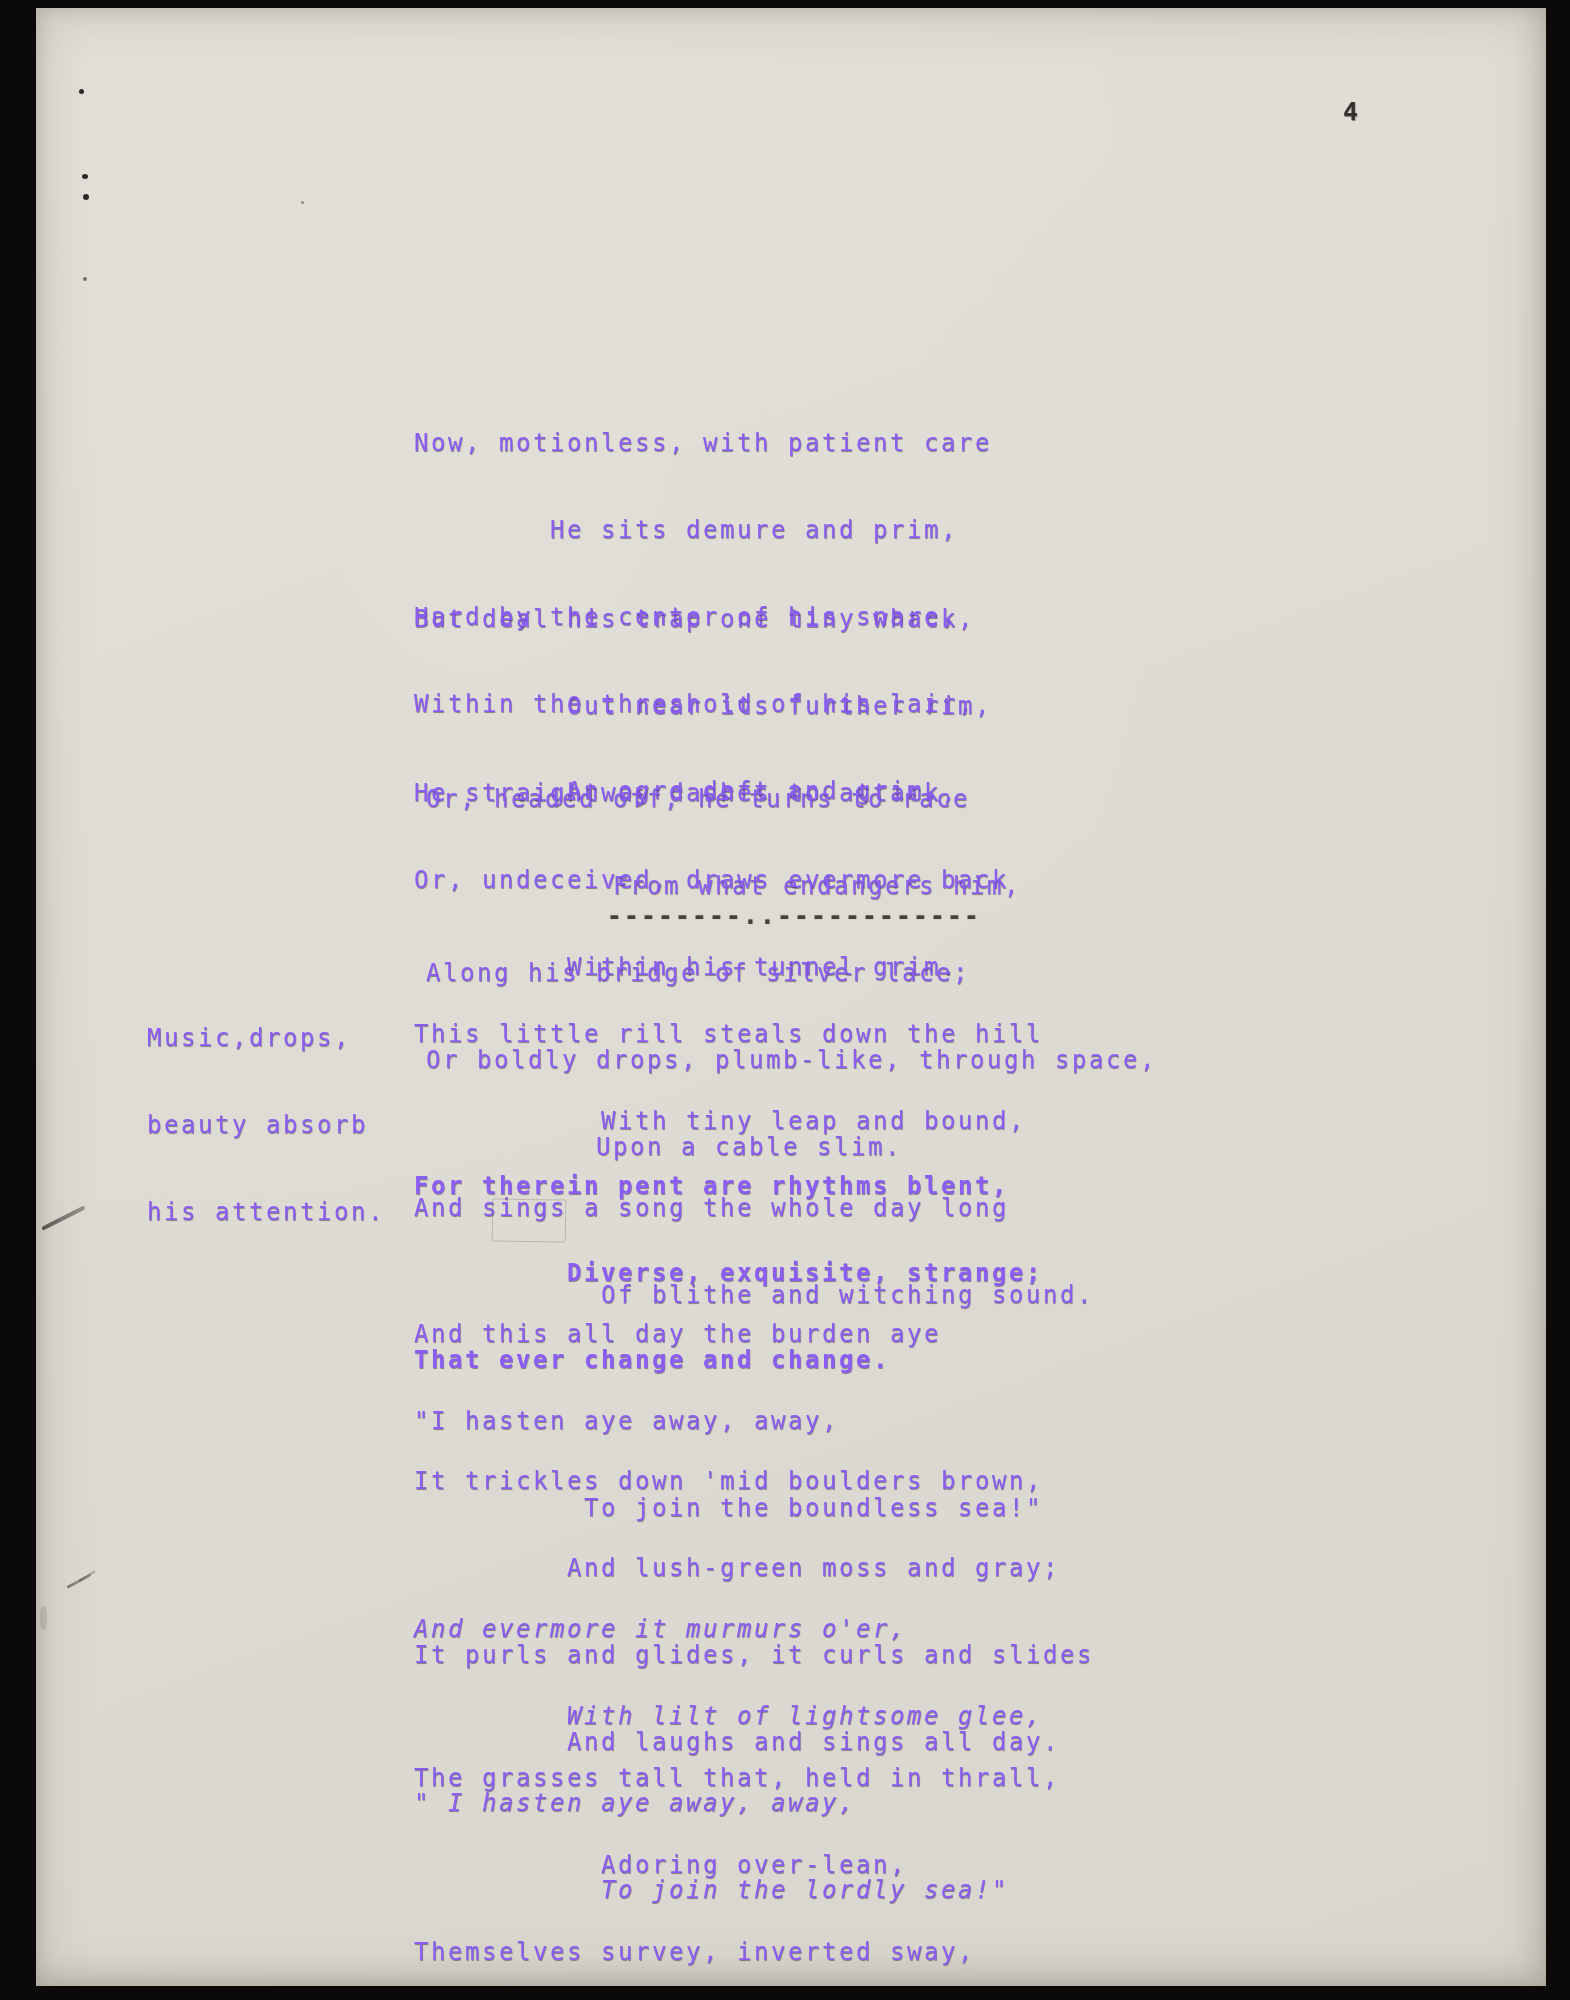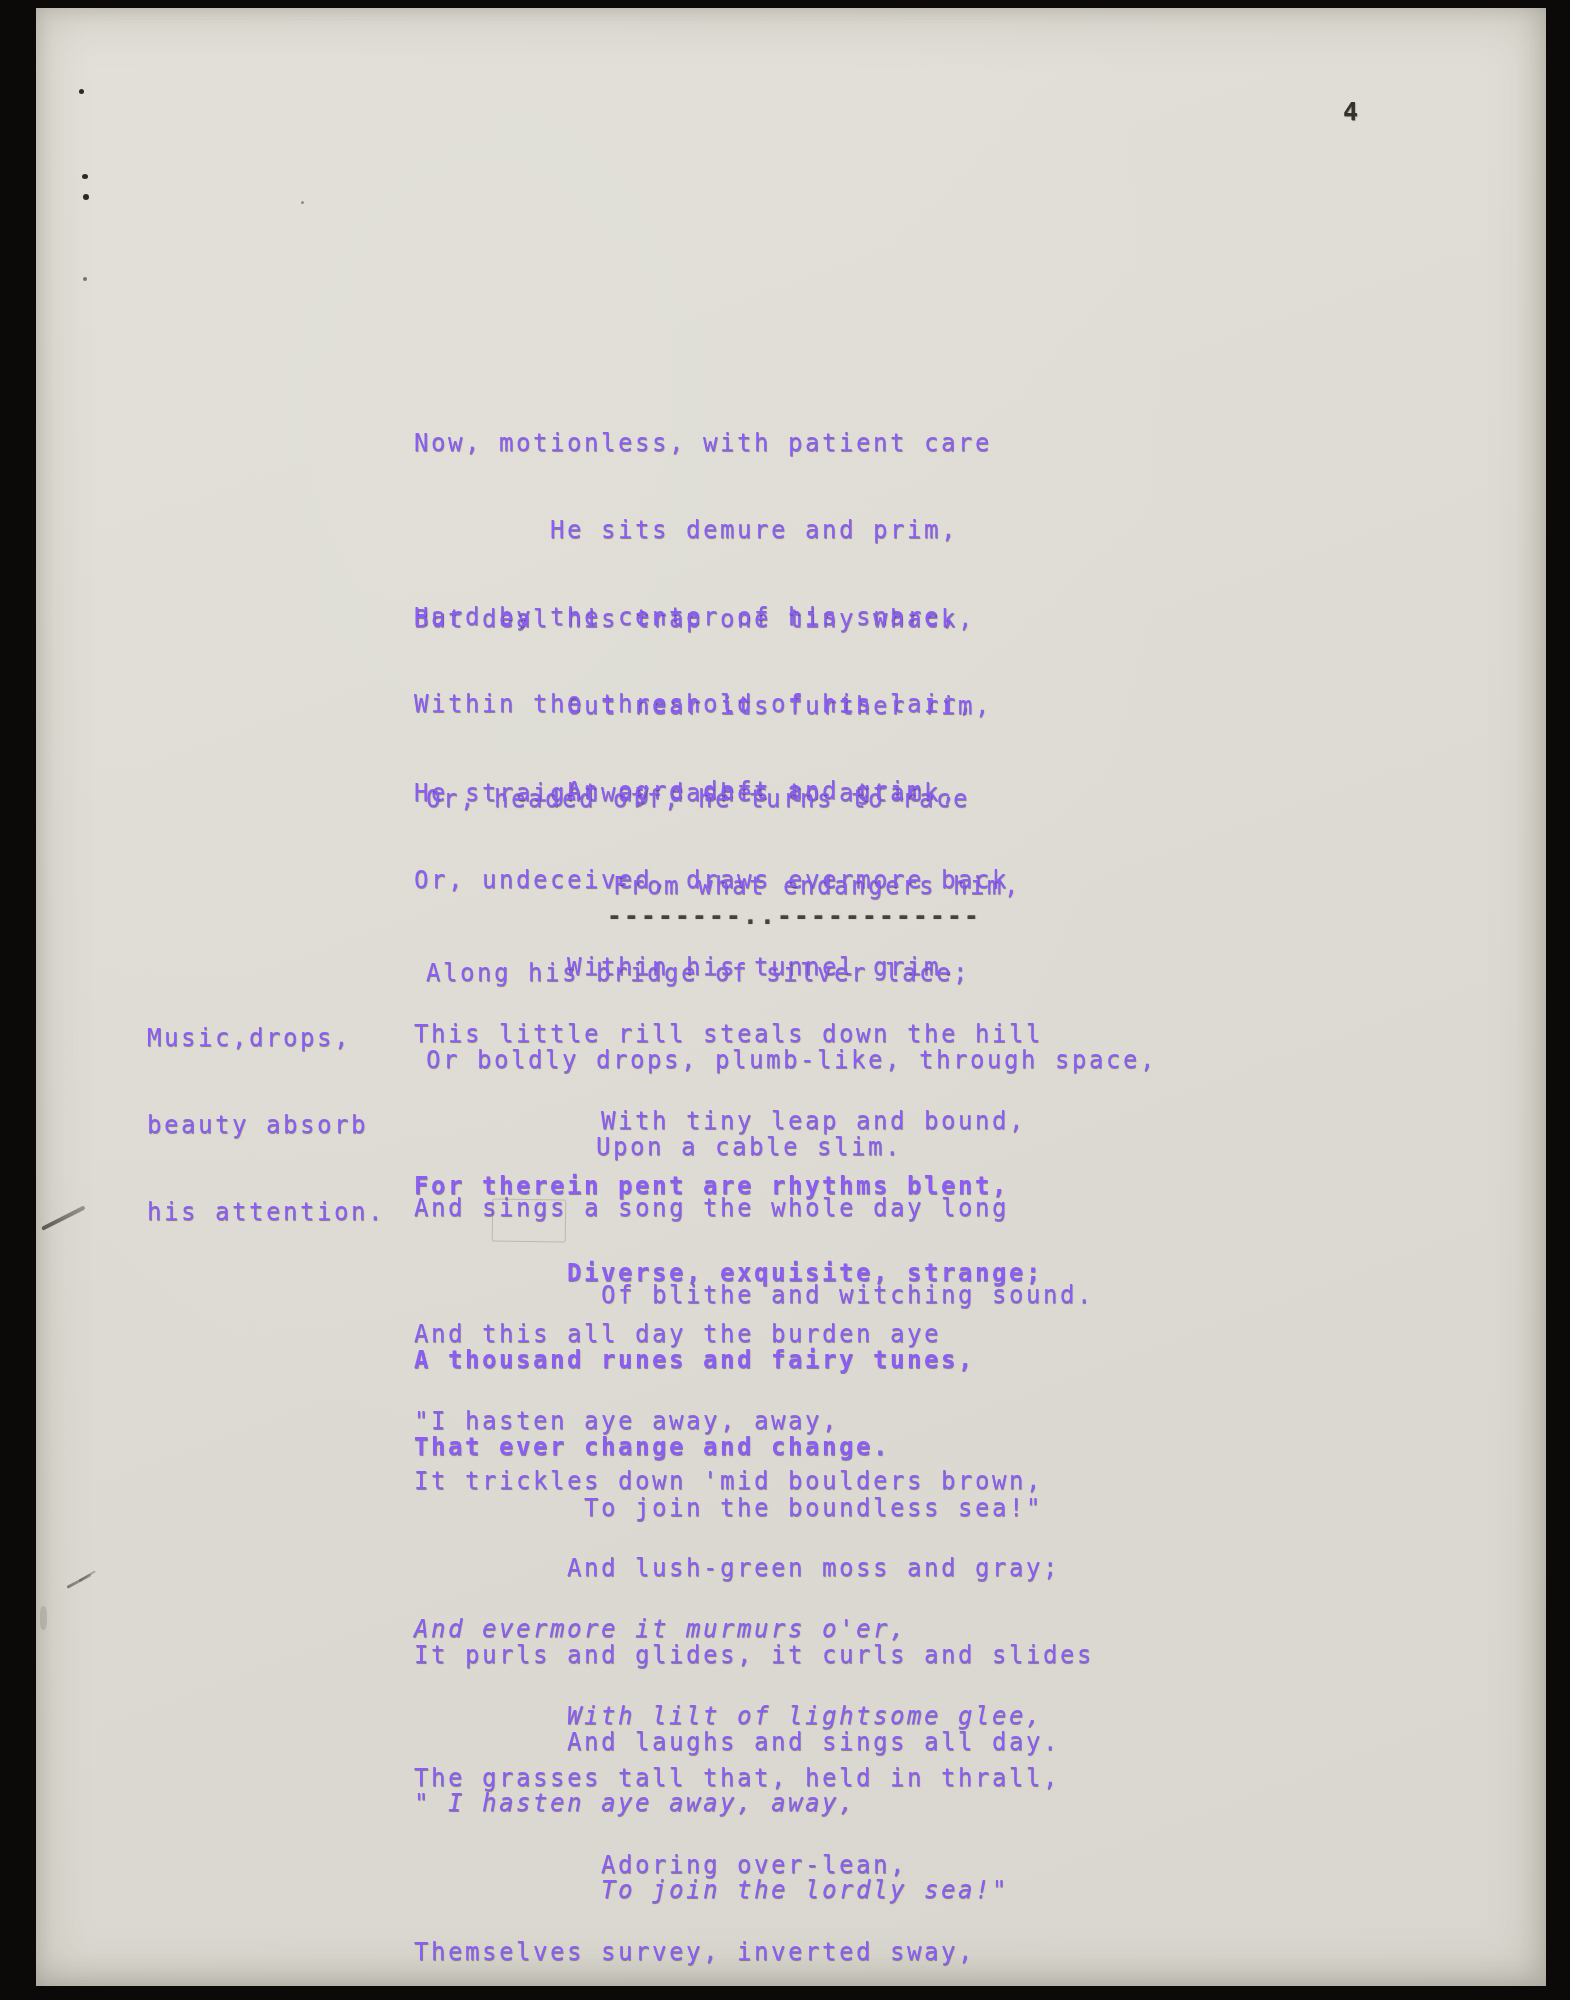--- a/index.html
+++ b/index.html
@@ -90,21 +90,20 @@
   <div class="typed" style="left:414px;top:962px;">
     <div class="line">This little rill steals down the hill</div>
     <div class="line">           With tiny leap and bound,</div>
     <div class="line">And sings a song the whole day long</div>
     <div class="line">           Of blithe and witching sound.</div>
   </div>
 
   <div class="typed" style="left:414px;top:1114px;font-weight:bold;">
     <div class="line">For therein pent are rhythms blent,</div>
     <div class="line">         Diverse, exquisite, strange;</div>
-    <div class="line">A thousand runes and fairy tunes,</div>
     <div class="line">That ever change and change.</div>
   </div>
 
   <div class="pencil-box" style="left:492px;top:1199px;width:72px;height:41px;"></div>
 
   <div class="typed" style="left:414px;top:1262px;">
     <div class="line">And this all day the burden aye</div>
     <div class="line">"I hasten aye away, away,</div>
     <div class="line">          To join the boundless sea!"</div>
   </div>

